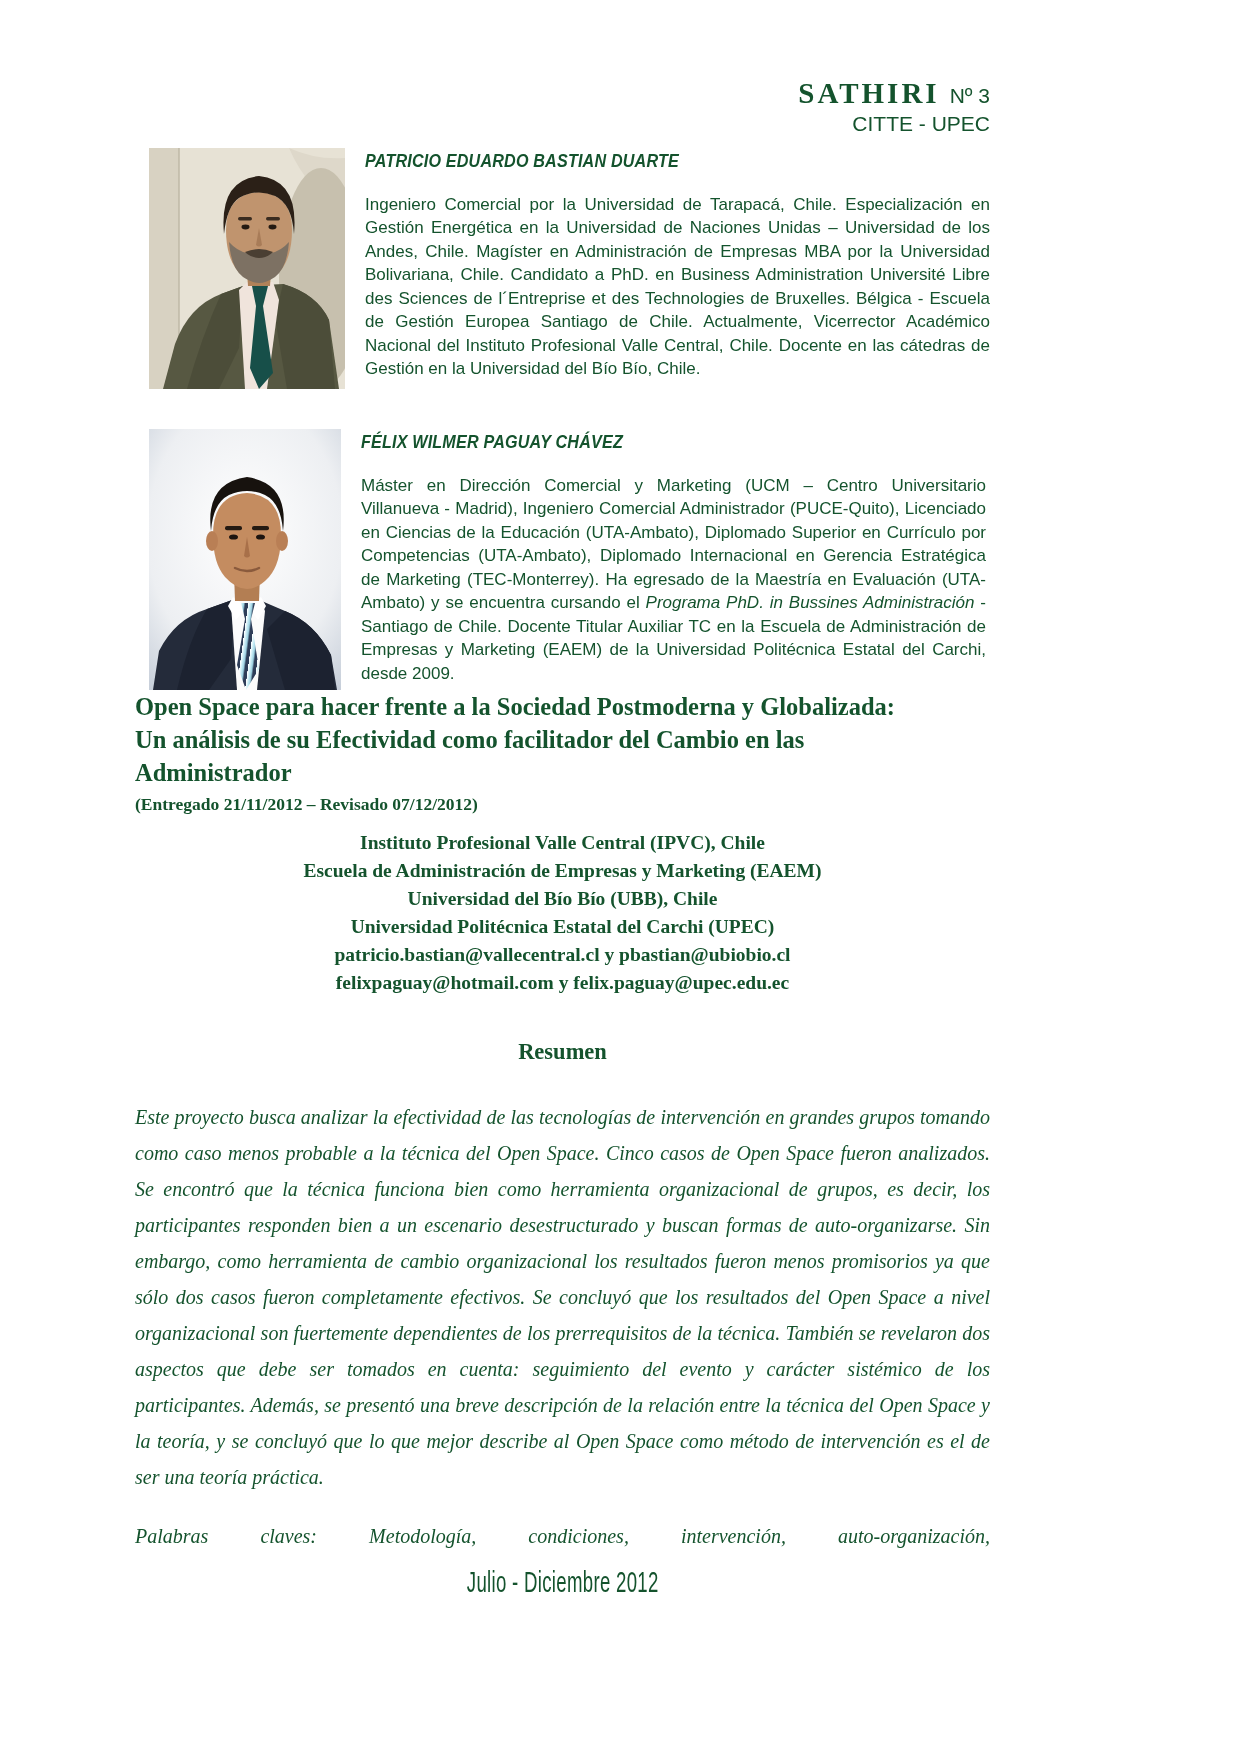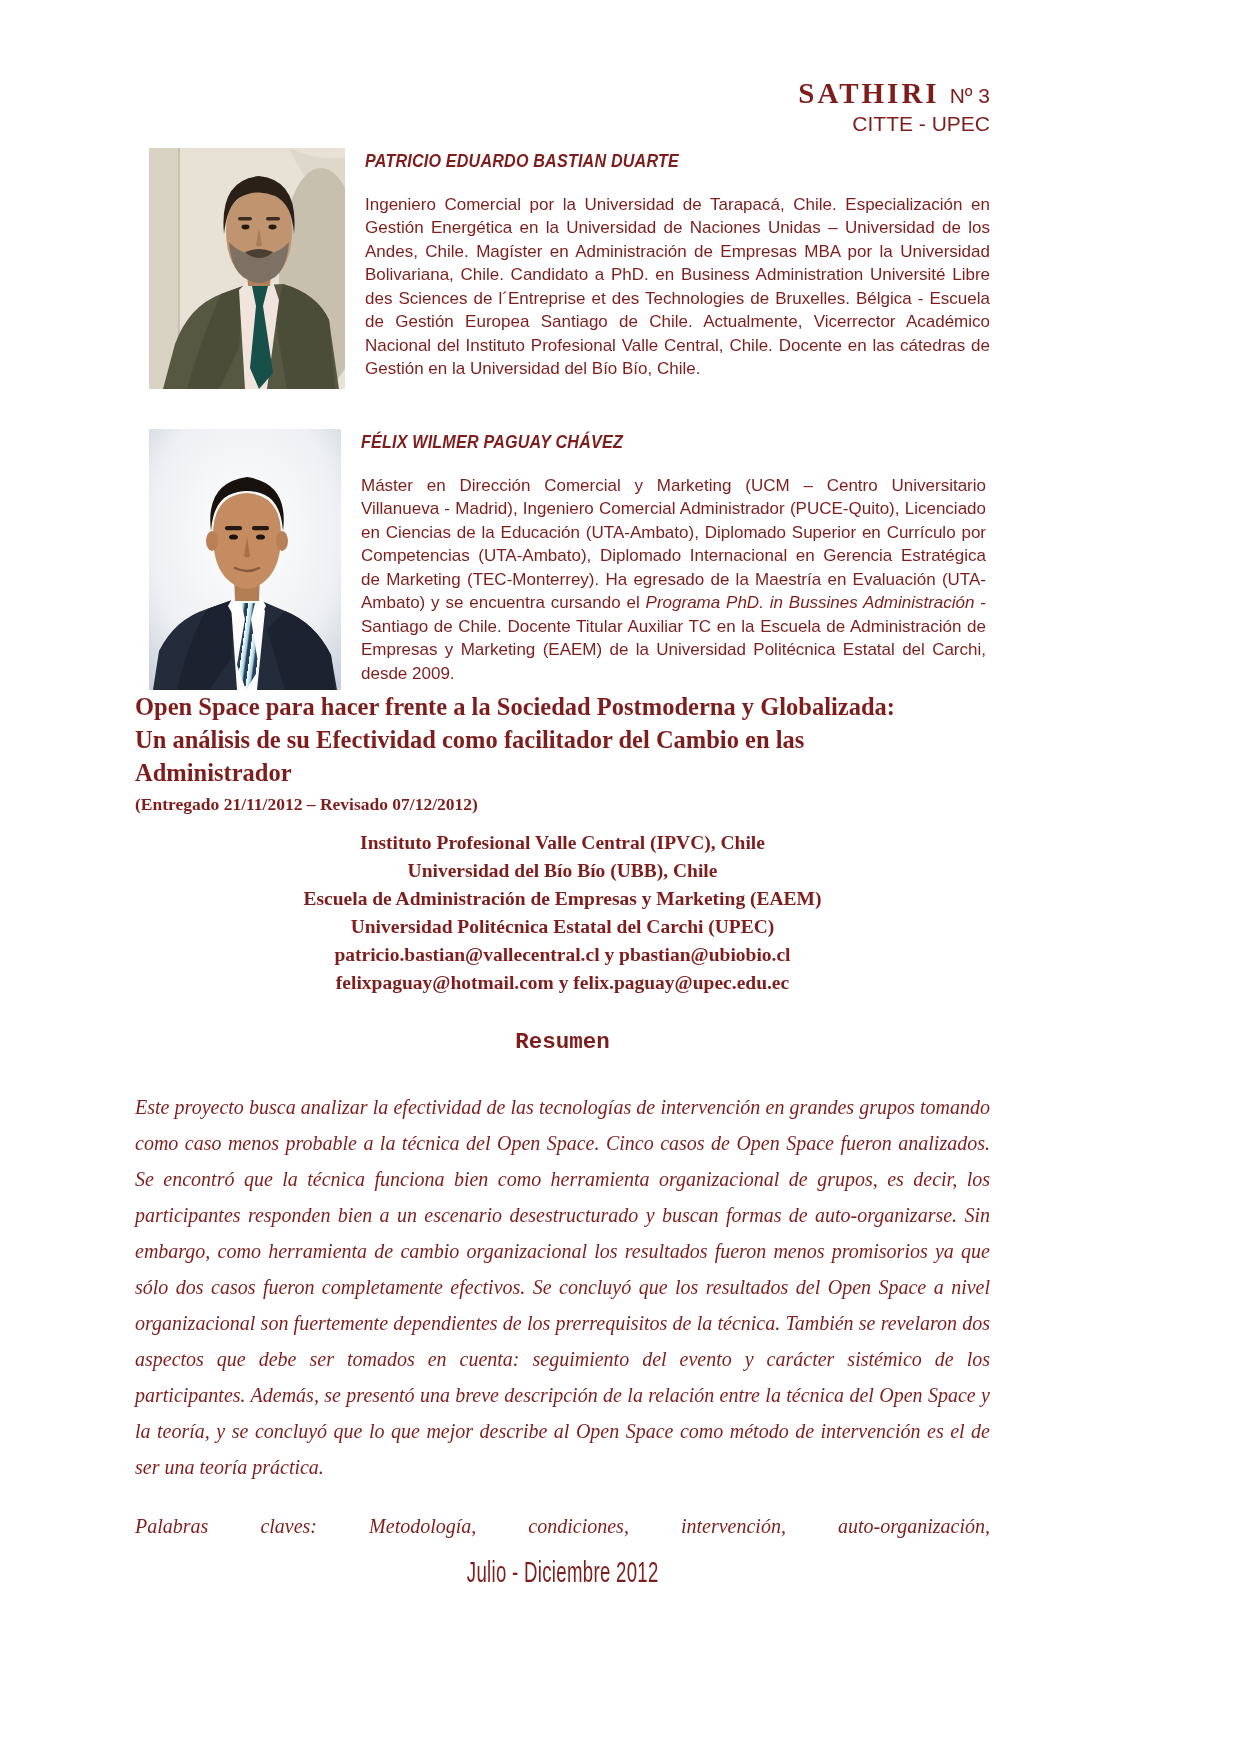--- a/index.html
+++ b/index.html
@@ -1,21 +1,21 @@
 <!DOCTYPE html>
 <html><head>
 <meta charset="utf-8">
 <style>
   html,body { margin:0; padding:0; background:#888; }
   .page {
     position:relative;
     width:1240px; height:1754px;
     margin:0 auto;
     background:#ffffff;
-    color:#7f1d1d;
+    color:#14532d;
     overflow:hidden;
     font-family:"Liberation Sans", sans-serif;
   }
   .content { position:absolute; left:135px; top:0; width:855px; }
 
   
   .header { margin-top:76px; text-align:right; line-height:1.2; }
   .journal-name {
     font-family:"Liberation Serif", serif; font-weight:700;
     font-size:29px; letter-spacing:3px;
@@ -51,22 +51,22 @@
 
   
   .affiliations {
     margin-top:14px; text-align:center;
     font-family:"Liberation Serif", serif; font-weight:700;
     font-size:19.5px; line-height:28px;
   }
 
   
   .abstract-heading {
-    margin-top:32px; text-align:center;
-    font-family:Liberation Mono, monospace; font-weight:700; font-size:22.5px;
+    margin-top:42px; text-align:center;
+    font-family:Liberation Serif, serif; font-weight:700; font-size:22.5px;
   }
   .abstract-body {
     margin:34px 0 0 0;
     font-family:"Liberation Serif", serif; font-style:italic;
     font-size:20px; line-height:36px; text-align:justify;
   }
 
   
   .keywords {
     margin:28px 0 0 0;
@@ -181,22 +181,22 @@
       <div class="article-title">
         <div>Open Space para hacer frente a la Sociedad Postmoderna y Globalizada:</div>
         <div>Un análisis de su Efectividad como facilitador del Cambio en las</div>
         <div>Administrador</div>
       </div>
       <div class="article-dates">(Entregado 21/11/2012 – Revisado 07/12/2012)</div>
     </div>
 
     <div class="affiliations">
       <div>Instituto Profesional Valle Central (IPVC), Chile</div>
+      <div>Escuela de Administración de Empresas y Marketing (EAEM)</div>
       <div>Universidad del Bío Bío (UBB), Chile</div>
-      <div>Escuela de Administración de Empresas y Marketing (EAEM)</div>
       <div>Universidad Politécnica Estatal del Carchi (UPEC)</div>
       <div>patricio.bastian@vallecentral.cl y pbastian@ubiobio.cl</div>
       <div>felixpaguay@hotmail.com y felix.paguay@upec.edu.ec</div>
     </div>
 
     <div class="abstract-heading">Resumen</div>
     <p class="abstract-body">Este proyecto busca analizar la efectividad de las tecnologías de intervención en grandes grupos tomando como caso menos probable a la técnica del Open Space. Cinco casos de Open Space fueron analizados. Se encontró que la técnica funciona bien como herramienta organizacional de grupos, es decir, los participantes responden bien a un escenario desestructurado y buscan formas de auto-organizarse. Sin embargo, como herramienta de cambio organizacional los resultados fueron menos promisorios ya que sólo dos casos fueron completamente efectivos. Se concluyó que los resultados del Open Space a nivel organizacional son fuertemente dependientes de los prerrequisitos de la técnica. También se revelaron dos aspectos que debe ser tomados en cuenta: seguimiento del evento y carácter sistémico de los participantes. Además, se presentó una breve descripción de la relación entre la técnica del Open Space y la teoría, y se concluyó que lo que mejor describe al Open Space como método de intervención es el de ser una teoría práctica.</p>
 
     <p class="keywords"><span class="kw-label">Palabras claves:</span> <span class="kw-body">Metodología, condiciones, intervención, auto-organización,</span></p>
 

